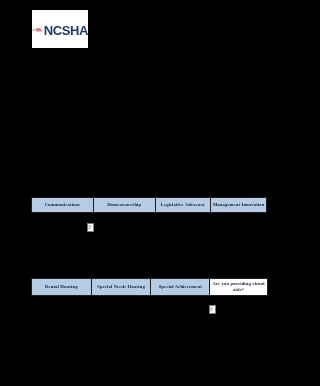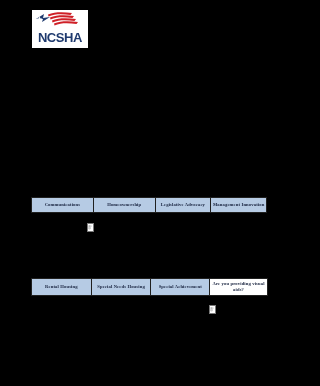--- a/index.html
+++ b/index.html
@@ -19,21 +19,21 @@
 
   
   #logo-box {
     position: absolute;
     left: 32px;
     top: 10px;
     width: 56px;
     height: 38px;
     background: #ffffff;
     display: flex;
-    flex-direction: column;
+    flex-direction: row;
     align-items: center;
     justify-content: flex-start;
     padding-top: 2px;
     box-sizing: border-box;
   }
   #logo-mark {
     width: 50px;
     height: 17px;
     display: block;
   }

